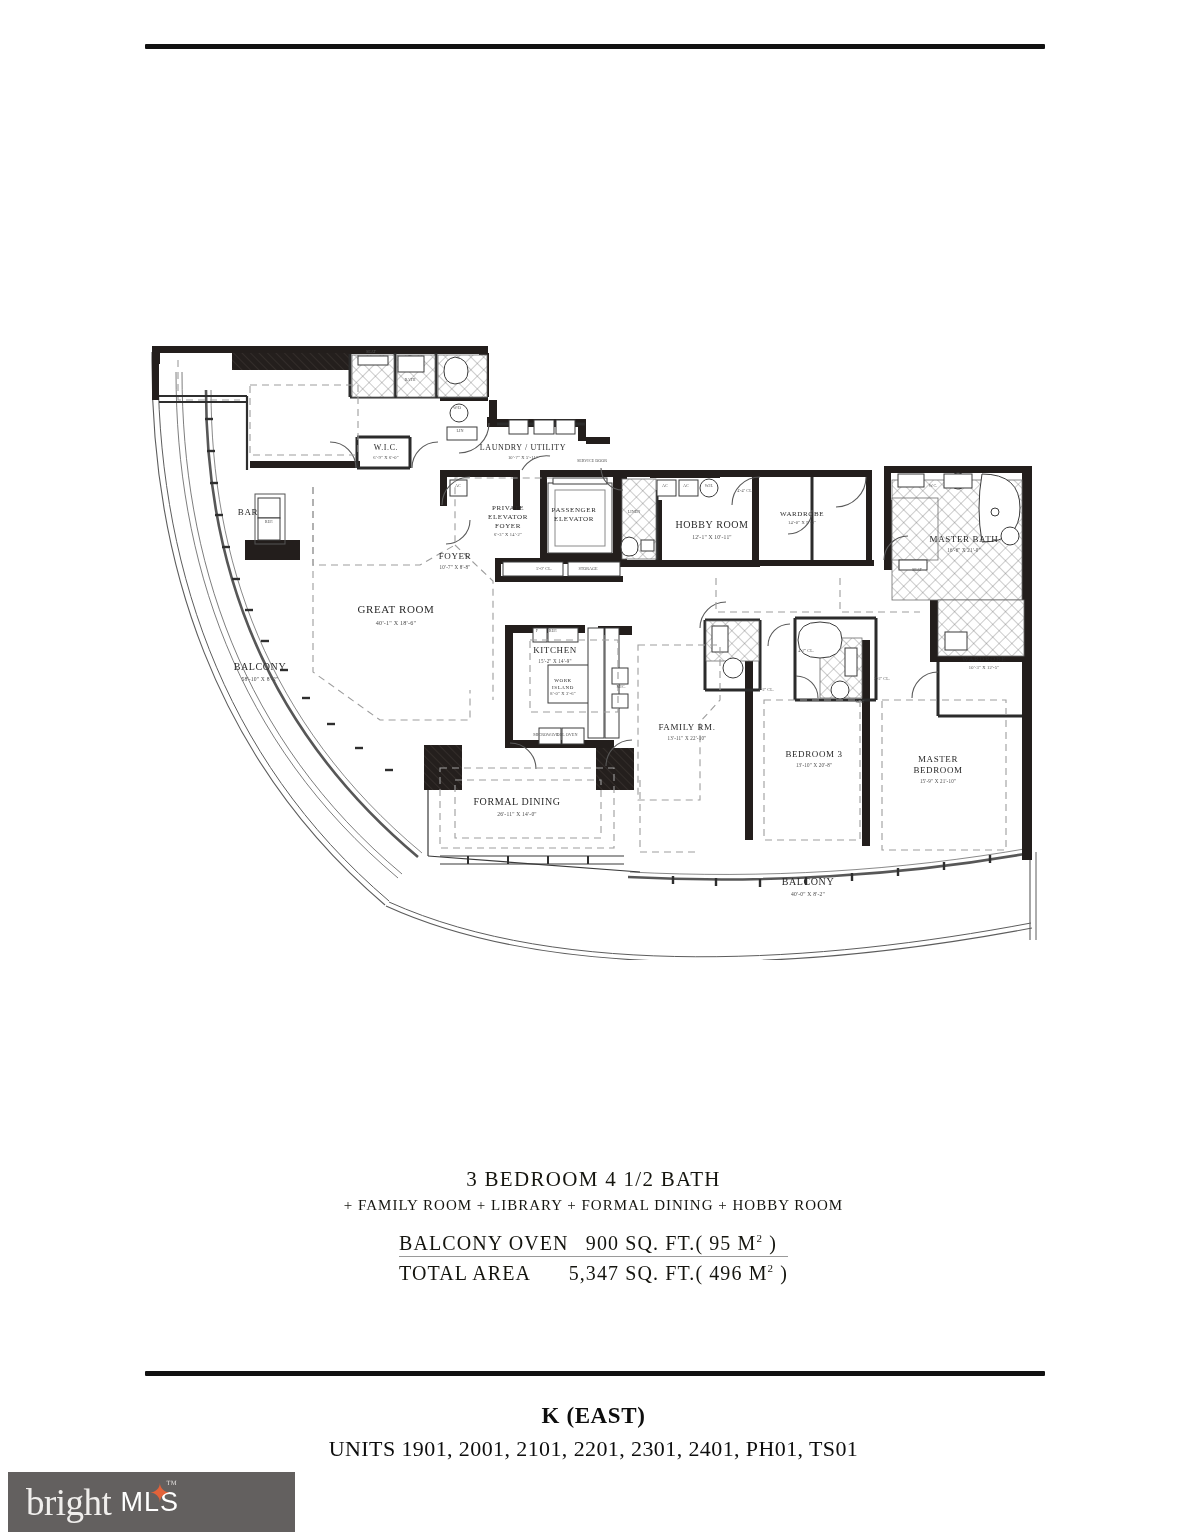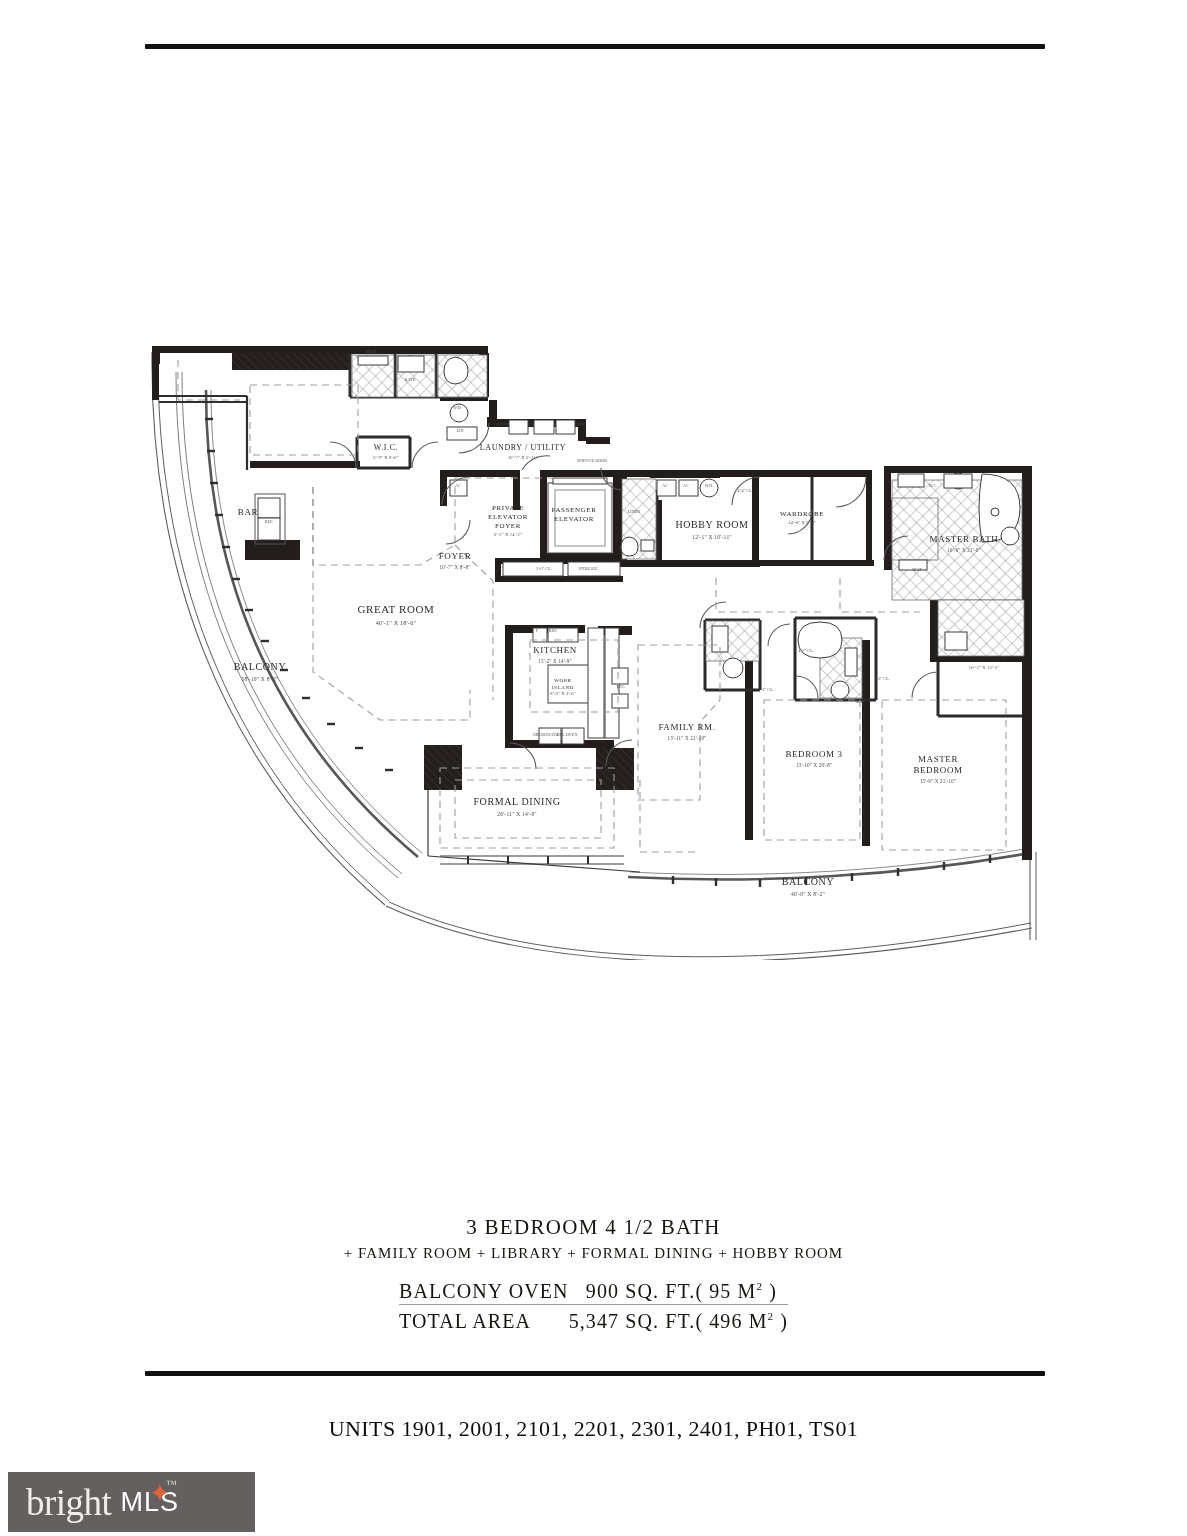--- a/index.html
+++ b/index.html
@@ -22,41 +22,41 @@
   
   .plan{position:absolute;left:0px;top:320px;width:978px;height:640px;}
   .plan svg{display:block;}
 
   
   .rmname{font-family:"Liberation Serif",serif;fill:#2a2a2a;letter-spacing:.6px;}
   .rmdim{font-family:"Liberation Serif",serif;fill:#4a4a4a;letter-spacing:.2px;}
   .tiny{font-family:"Liberation Serif",serif;fill:#555;}
 
   
-  .spec{position:absolute;left:0;top:1165px;width:1187px;text-align:center;margin-top:48px;}
+  .spec{position:absolute;left:0;top:1165px;width:1187px;text-align:center;}
   .spec .l1{font-size:21px;letter-spacing:1.3px;color:#15150f;line-height:1.35;}
   .spec .l2{font-size:15px;letter-spacing:1.0px;color:#15150f;line-height:1.45;margin-top:2px;}
 
   table.areas{margin:14px auto 0 auto;border-collapse:collapse;}
   table.areas td{font-size:20px;letter-spacing:1.1px;color:#15150f;padding:1px 0;white-space:nowrap;}
   td.lbl{text-align:left;padding-right:34px;}
   td.ft{text-align:right;padding-right:26px;}
   td.m{text-align:left;}
   tr.total td{padding-top:5px;}
   tr.ruleRow td{padding:0;}
   .hairline{height:1px;background:#9a9a9a;width:100%;}
   sup{font-size:11px;vertical-align:super;line-height:0;}
 
   
   .footer{position:absolute;left:0;top:1403px;width:1187px;text-align:center;}
   .footer .kname{font-size:23px;font-weight:bold;letter-spacing:.6px;color:#0d0d0d;}
-  .footer .units{font-size:22px;letter-spacing:.4px;color:#0d0d0d;margin-top:13px;}
+  .footer .units{font-size:22px;letter-spacing:.4px;color:#0d0d0d;margin-top:7px;}
 
   
-  .wm{position:absolute;left:8px;top:1472px;width:247px;height:60px;background:#63605f;
+  .wm{position:absolute;left:8px;top:1472px;width:287px;height:60px;background:#63605f;
       display:flex;align-items:center;}
   .wm .wmtxt{position:relative;margin-left:18px;font-family:"Liberation Serif",serif;
       font-size:37px;color:#f0eeec;letter-spacing:-.5px;line-height:1;}
   .wm .wmmls{font-family:"Liberation Sans",sans-serif;font-size:27px;color:#ffffff;
       letter-spacing:1px;margin-left:9px;}
   .wm .star{position:absolute;left:123px;top:-2px;color:#e2623a;font-size:26px;line-height:1;}
   .wm .tm{position:absolute;left:140px;top:-4px;color:#d9d6d4;font-size:11px;line-height:1;}
 </style>
 </head>
 <body>
@@ -481,20 +481,21 @@
         <td class="ft">5,347 SQ. FT.</td>
         <td class="m"><span>( 496 M</span><sup>2</sup><span> )</span></td>
       </tr>
     </tbody>
       </table>
   </div>
 
   <div class="rule bottom"></div>
 
   <div class="footer">
+    <div class="kname">K (EAST)</div>
     <div class="units">UNITS 1901, 2001, 2101, 2201, 2301, 2401, PH01, TS01</div>
   </div>
 
   <div class="wm">
     <div class="wmtxt">bright</div>
     <div class="wmtxt" style="margin-left:0;position:absolute;left:18px;top:11px;pointer-events:none;">
       <span class="star">✦</span>
       <span class="tm">™</span>
     </div>
     <div class="wmmls">MLS</div>

